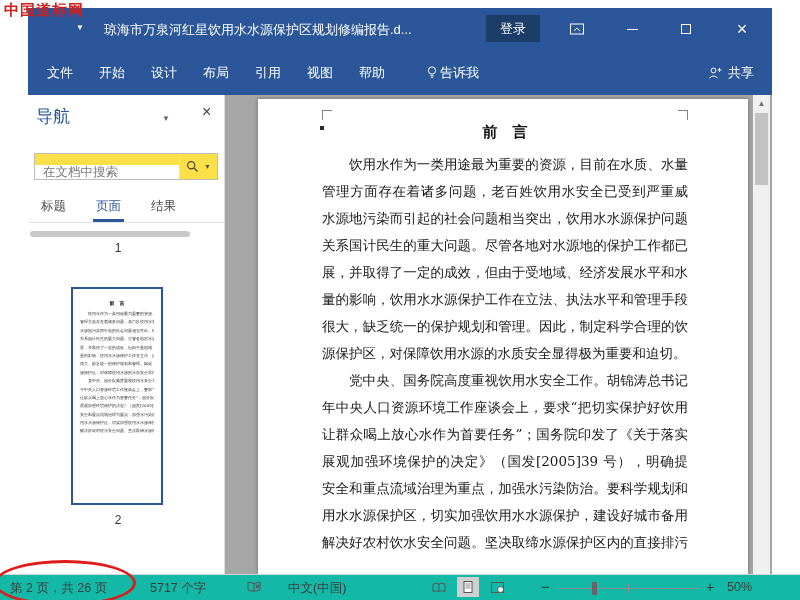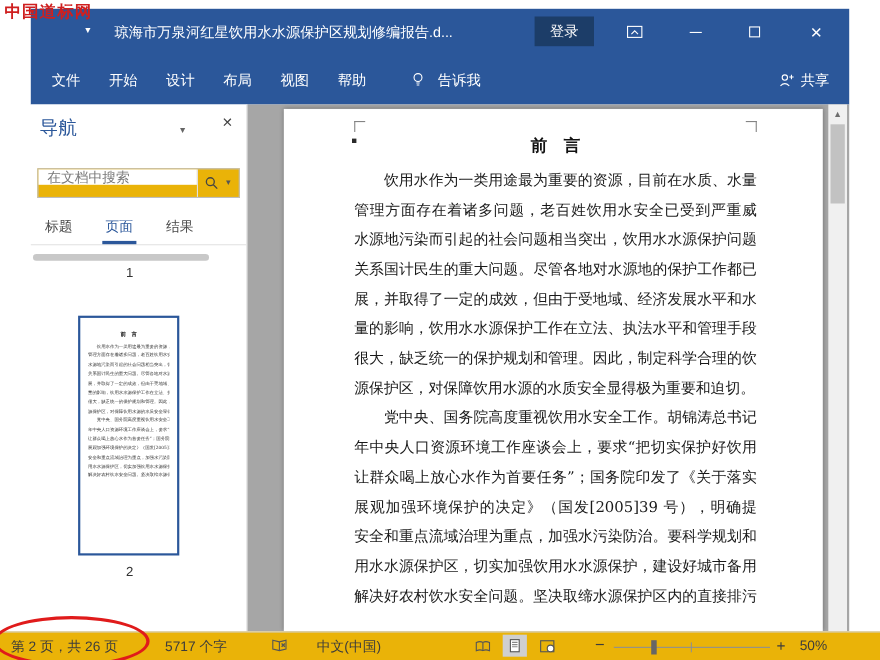--- a/index.html
+++ b/index.html
@@ -16,29 +16,29 @@
   .btn-min { right:116px; width:48px; }
   .btn-max { right:62px; width:48px; }
   .btn-close { right:4px; width:52px; font-size:18px; }
   .min-glyph { width:11px; height:1px; background:#fff; }
   .max-glyph { width:10px; height:10px; border:1px solid #fff; }
 
   
   .tabsbar { position:absolute; left:28px; top:50px; width:744px; height:45px; background:#2b579a; display:flex; align-items:stretch; color:#fff; font-size:13px; }
   .rtab { display:flex; align-items:center; padding:0 13px; cursor:pointer; white-space:nowrap; }
   .rtab:first-child { margin-left:6px; }
-  .tellme { display:flex; align-items:center; gap:12px; padding:0 12px; margin-left:16px; cursor:pointer; white-space:nowrap;text-align:center; }
+  .tellme { display:flex; align-items:center; gap:2px; padding:0 12px; margin-left:16px; cursor:pointer; white-space:nowrap;text-align:center; }
   .share { display:flex; align-items:center; gap:6px; padding:0 12px; margin-left:auto; margin-right:6px; cursor:pointer; white-space:nowrap; }
 
   
   .navpane { position:absolute; left:28px; top:95px; width:197px; height:479px; background:#fff; border-right:1px solid #d9d9d9; }
   .nav-title { position:absolute; left:8px; top:10px; font-size:17px; color:#2b579a; }
   .nav-caret { position:absolute; left:134px; top:19px; font-size:8px; color:#666; cursor:pointer; }
   .nav-close { position:absolute; left:174px; top:8px; font-size:16px; color:#444; cursor:pointer; }
-  .nav-search { position:absolute; left:6px; top:58px; width:184px; height:27px; border:1px solid #bdbdbd; display:flex; align-items:flex-start; background:#eab308; }
+  .nav-search { position:absolute; left:6px; top:58px; width:184px; height:27px; border:1px solid #bdbdbd; display:flex; align-items:flex-end; background:#fde047; }
   .nav-search input { flex:1; border:none; outline:none; font-size:12.5px; color:#333; padding:0 0 0 8px; min-width:0; font-family:"Liberation Sans",sans-serif; }
   .nav-search input::placeholder { color:#7a7a7a; }
   .search-icons { display:flex; align-items:center; gap:5px; padding:0 6px; border-left:1px solid #e0e0e0; height:100%; cursor:pointer; }
   .search-caret { font-size:7px; color:#555; }
   .nav-tabs { position:absolute; left:0; top:98px; width:100%; height:30px; border-bottom:1px solid #e3e3e3; display:flex; font-size:12.5px; color:#4a4a4a; }
   .ntab { display:flex; align-items:center; padding:0 3px; cursor:pointer; border-bottom:3px solid transparent; }
   .ntab.t1 { margin-left:10px; } .ntab.t2 { margin-left:24px; } .ntab.t3 { margin-left:24px; }
   .ntab.active { color:#2b579a; border-bottom-color:#2b579a; }
   .nav-thumbs { position:absolute; left:0; top:130px; width:180px; height:349px; overflow:hidden; }
   .hbar { position:absolute; left:2px; top:6px; width:160px; height:6px; background:#c8c8c8; border-radius:3px; cursor:pointer; }
@@ -60,21 +60,21 @@
   .doc-body { position:absolute; left:64px; top:52px; width:366px; font-family:"DejaVu Serif",serif; font-size:13.5px; color:#191919; }
   .dline { height:27px; line-height:27px; overflow:hidden; text-align:justify; text-align-last:justify; }
   .dline.noj { text-align-last:left; }
   .dline.ind { text-indent:27px; }
 
   .vscroll { position:absolute; right:2px; top:0; width:17px; height:479px; background:#f0f0f0; }
   .sb-up { height:17px; display:flex; align-items:center; justify-content:center; color:#6e6e6e; font-size:8px; cursor:pointer; }
   .sb-thumb { position:absolute; left:2px; top:18px; width:13px; height:72px; background:#c2c2c2; cursor:pointer; }
 
   
-  .statusbar { position:absolute; left:0; top:574px; width:800px; height:26px; background:#eab308; border-top:1px solid #d4d4d4; font-size:12.5px; color:#3c3c3c; z-index:10; }
+  .statusbar { position:absolute; left:0; top:574px; width:800px; height:26px; background:#14b8a6; border-top:1px solid #d4d4d4; font-size:12.5px; color:#3c3c3c; z-index:10; }
   .sb-item { position:absolute; top:5px; cursor:pointer; white-space:nowrap; }
   .sb-page { left:10px; } .sb-count { left:150px; } .sb-lang { left:288px; }
   .sb-spell { position:absolute; left:246px; top:5px; cursor:pointer; }
   .view-icons { position:absolute; left:428px; top:2px; display:flex; gap:7px; }
   .vicon { width:22px; height:20px; display:flex; align-items:center; justify-content:center; cursor:pointer; }
   .vicon.active { background:#cfcfcf; }
   .zoom-out { position:absolute; left:541px; top:3px; font-size:15px; cursor:pointer; }
   .zoom-track { position:absolute; left:558px; top:13px; width:142px; height:1px; background:#8f8f8f; }
   .zoom-notch { position:absolute; left:628px; top:9px; width:1px; height:9px; background:#8f8f8f; }
   .zoom-thumb { position:absolute; left:592px; top:7px; width:5px; height:13px; background:#666; cursor:pointer; }
@@ -112,20 +112,21 @@
     <div class="winbtn btn-close">
         <span>×</span>
       </div>
   </div>
 
   <div class="tabsbar">
     <span class="rtab">文件</span>
     <span class="rtab">开始</span>
     <span class="rtab">设计</span>
     <span class="rtab">布局</span>
+    <span class="rtab">引用</span>
     <span class="rtab">视图</span>
     <span class="rtab">帮助</span>
     <span class="tellme">
       <svg width="12" height="15" viewBox="0 0 12 15">
         <circle cx="6" cy="5.5" r="3.6" fill="none" stroke="#fff" stroke-width="1"></circle>
         <line x1="4.5" y1="10.5" x2="7.5" y2="10.5" stroke="#fff" stroke-width="1"></line>
         <line x1="4.8" y1="12.3" x2="7.2" y2="12.3" stroke="#fff" stroke-width="1"></line>
       </svg>
       <span>告诉我</span>
     </span>

